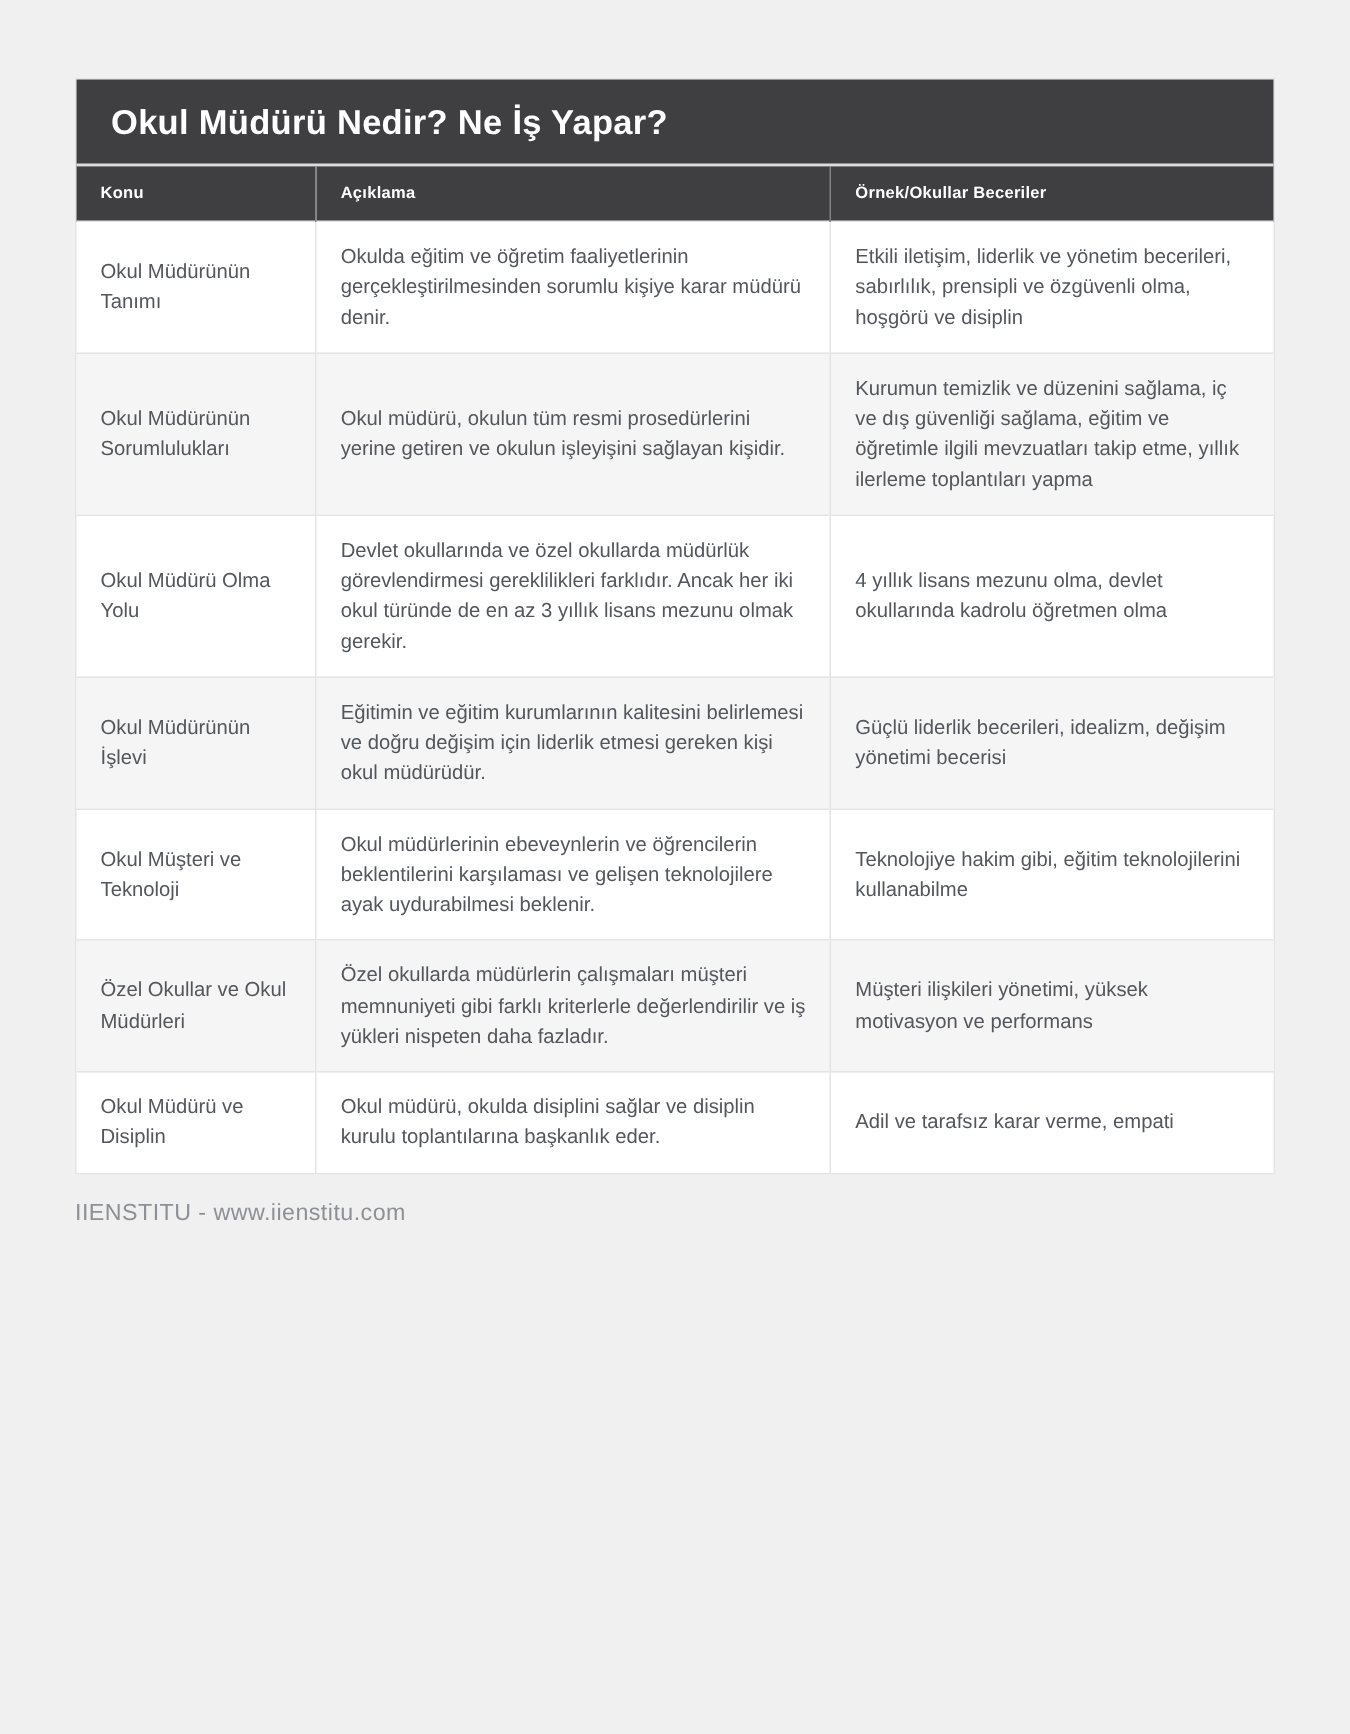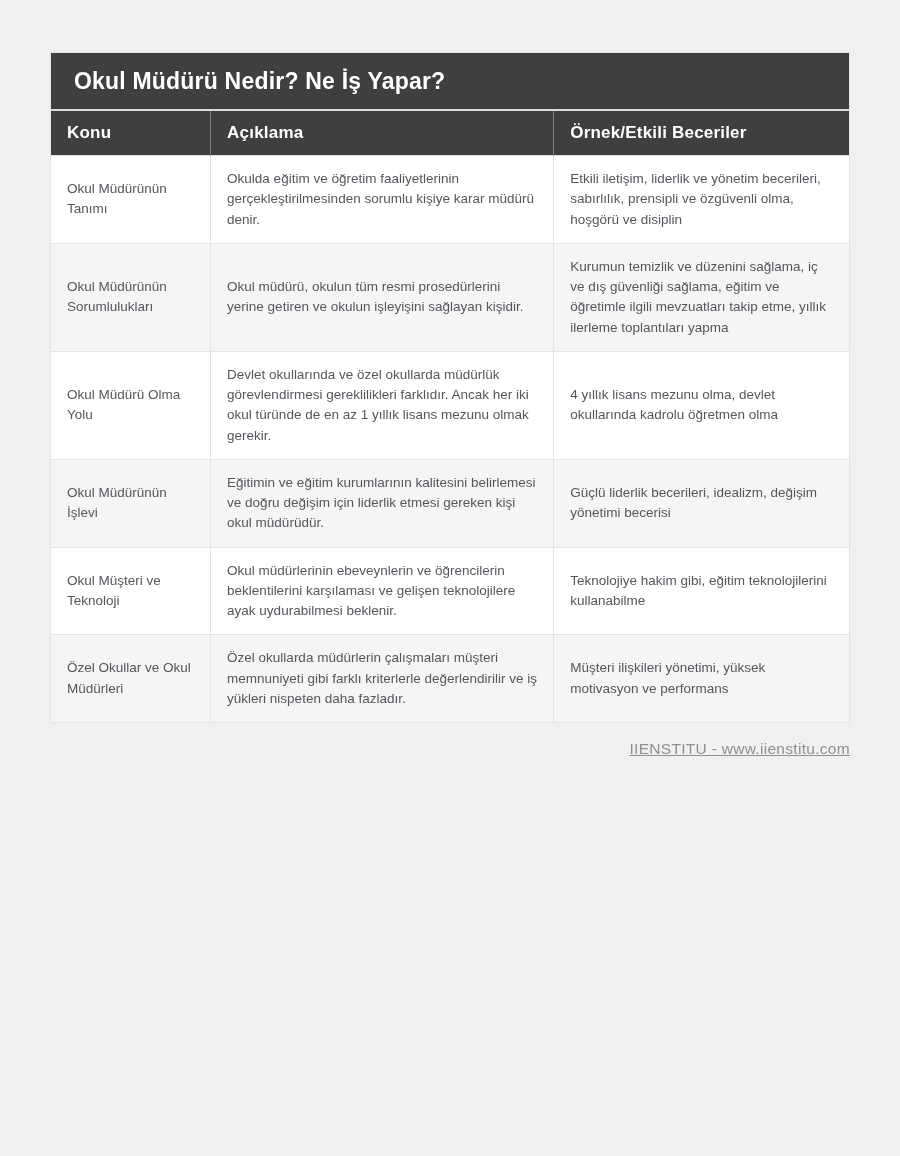--- a/index.html
+++ b/index.html
@@ -42,94 +42,98 @@
     width: 100%;
     border-collapse: collapse;
     table-layout: fixed;
   }
   col.c1 { width: 20%; }
   col.c2 { width: 43%; }
   col.c3 { width: 37%; }
   thead th {
     background: var(--header-bg);
     color: var(--header-text);
-    font-size: 17px;
+    font-size: 11px;
     font-weight: bold;
     text-align: left;
     padding: 12px 16px;
     letter-spacing: 0.2px;
   }
   thead th + th { border-left: 1px solid rgba(255,255,255,0.35); margin-top: 45px; }
   tbody td {
     font-size: 13.5px;
     line-height: 1.5;
     color: var(--body-text);
     padding: 13px 16px;
     vertical-align: middle;
     border-top: 1px solid var(--border);
   }
   tbody td + td { border-left: 1px solid var(--border); }
   tbody tr:nth-child(even) { background: var(--row-alt-bg); }
   .footer {
     width: 800px;
-    text-align: right;
+    text-align: left;
     color: var(--footer-text);
     font-size: 15.5px;
     padding: 17px 0 30px 0;
     letter-spacing: 0.3px;
-    text-decoration: underline;
   }
 </style>
 </head>
 <body>
 
 <div class="page">
   <div class="doc">
     <div class="title-bar">Okul Müdürü Nedir? Ne İş Yapar?</div>
     <table>
       <colgroup>
           <col class="c1">
           <col class="c2">
           <col class="c3">
         </colgroup>
       <thead>
         <tr>
           <th>Konu</th>
           <th>Açıklama</th>
-          <th>Örnek/Etkili Beceriler</th>
+          <th>Örnek/Okullar Beceriler</th>
         </tr>
       </thead>
       <tbody id="rows">
           <tr>
             <td>Okul Müdürünün Tanımı</td>
             <td>Okulda eğitim ve öğretim faaliyetlerinin gerçekleştirilmesinden sorumlu kişiye karar müdürü denir.</td>
             <td>Etkili iletişim, liderlik ve yönetim becerileri, sabırlılık, prensipli ve özgüvenli olma, hoşgörü ve disiplin</td>
           </tr>
           <tr>
             <td>Okul Müdürünün Sorumlulukları</td>
             <td>Okul müdürü, okulun tüm resmi prosedürlerini yerine getiren ve okulun işleyişini sağlayan kişidir.</td>
             <td>Kurumun temizlik ve düzenini sağlama, iç ve dış güvenliği sağlama, eğitim ve öğretimle ilgili mevzuatları takip etme, yıllık ilerleme toplantıları yapma</td>
           </tr>
           <tr>
             <td>Okul Müdürü Olma Yolu</td>
-            <td>Devlet okullarında ve özel okullarda müdürlük görevlendirmesi gereklilikleri farklıdır. Ancak her iki okul türünde de en az 1 yıllık lisans mezunu olmak gerekir.</td>
+            <td>Devlet okullarında ve özel okullarda müdürlük görevlendirmesi gereklilikleri farklıdır. Ancak her iki okul türünde de en az 3 yıllık lisans mezunu olmak gerekir.</td>
             <td>4 yıllık lisans mezunu olma, devlet okullarında kadrolu öğretmen olma</td>
           </tr>
           <tr>
             <td>Okul Müdürünün İşlevi</td>
             <td>Eğitimin ve eğitim kurumlarının kalitesini belirlemesi ve doğru değişim için liderlik etmesi gereken kişi okul müdürüdür.</td>
             <td>Güçlü liderlik becerileri, idealizm, değişim yönetimi becerisi</td>
           </tr>
           <tr>
             <td>Okul Müşteri ve Teknoloji</td>
             <td>Okul müdürlerinin ebeveynlerin ve öğrencilerin beklentilerini karşılaması ve gelişen teknolojilere ayak uydurabilmesi beklenir.</td>
             <td>Teknolojiye hakim gibi, eğitim teknolojilerini kullanabilme</td>
           </tr>
           <tr>
             <td>Özel Okullar ve Okul Müdürleri</td>
             <td>Özel okullarda müdürlerin çalışmaları müşteri memnuniyeti gibi farklı kriterlerle değerlendirilir ve iş yükleri nispeten daha fazladır.</td>
             <td>Müşteri ilişkileri yönetimi, yüksek motivasyon ve performans</td>
           </tr>
+          <tr>
+            <td>Okul Müdürü ve Disiplin</td>
+            <td>Okul müdürü, okulda disiplini sağlar ve disiplin kurulu toplantılarına başkanlık eder.</td>
+            <td>Adil ve tarafsız karar verme, empati</td>
+          </tr>
         </tbody>
     </table>
   </div>
   <div class="footer">IIENSTITU - www.iienstitu.com</div>
 </div>
 
 </body></html>

